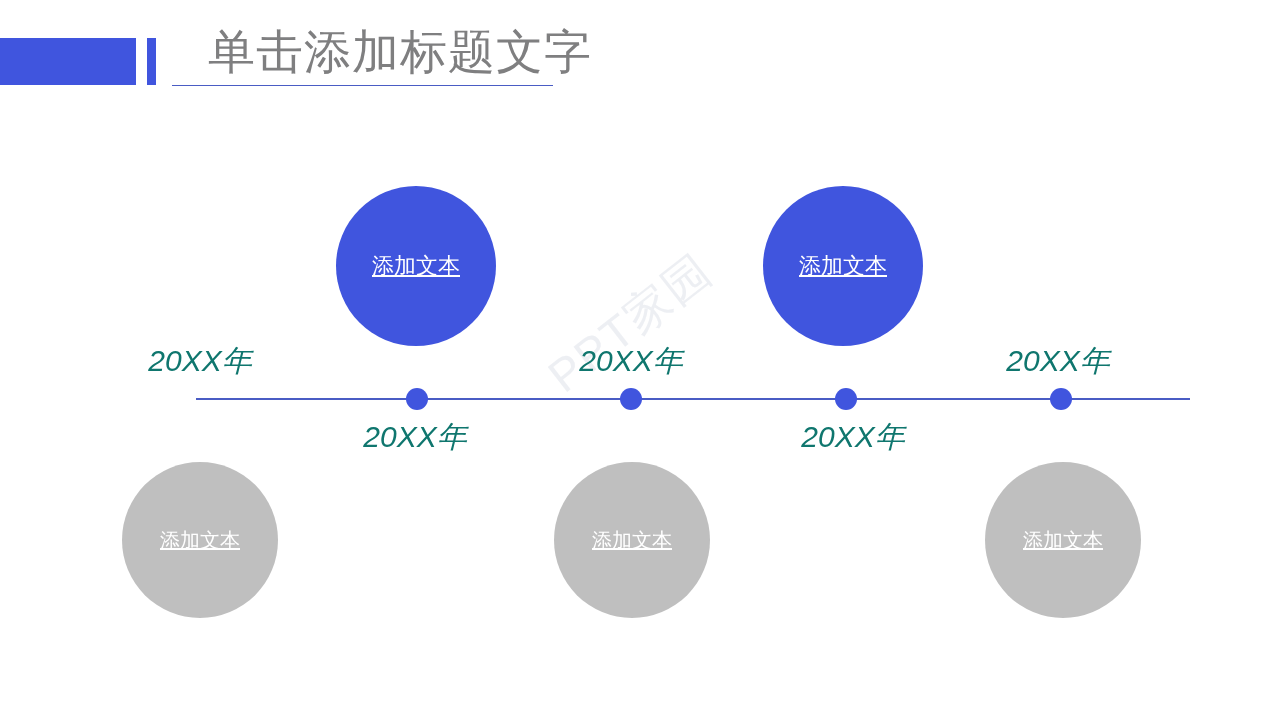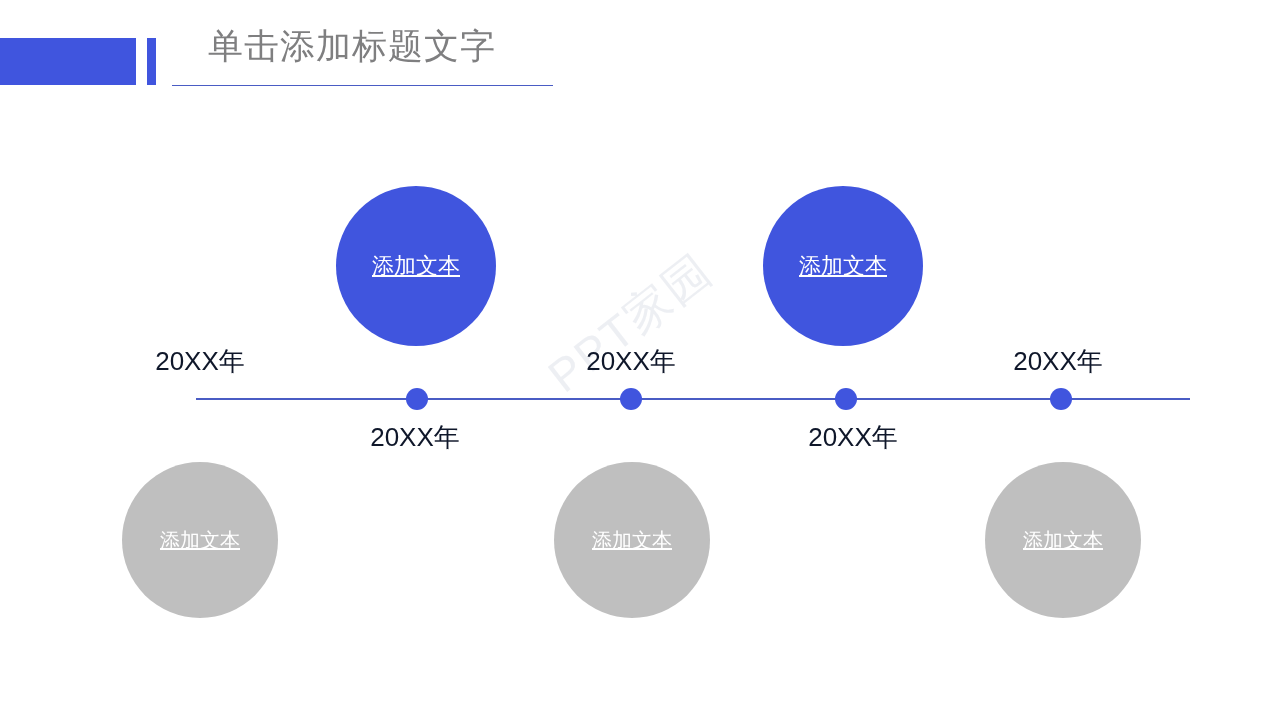--- a/index.html
+++ b/index.html
@@ -33,22 +33,22 @@
     position: absolute;
     left: 147px;
     top: 38px;
     width: 9px;
     height: 47px;
     background: #4055DE;
   }
   .hdr-title {
     position: absolute;
     left: 208px;
-    top: 21px;
-    font-size: 35px;
+    top: 27px;
+    font-size: 47px;
     line-height: 50px;
     color: #7F7F80;
     letter-spacing: 1px;
     white-space: nowrap;
   }
   .hdr-rule {
     position: absolute;
     left: 172px;
     top: 85px;
     width: 381px;
@@ -87,25 +87,26 @@
     height: 22px;
     border-radius: 50%;
     background: #4055DE;
     top: 388px;
     margin-left: -11px;
   }
 
   
   .year-label {
     position: absolute;
-    font-size: 26px;
+    font-size: 30px;
     line-height: 30px;
-    color: #0f172a;
+    color: #0f766e;
     white-space: nowrap;
     transform: translateX(-50%);
+    font-style: italic;
   }
   .year-above { top: 346px; }
   .year-below { top: 422px; }
 
   
   .bubble {
     position: absolute;
     border-radius: 50%;
     display: flex;
     align-items: center;

